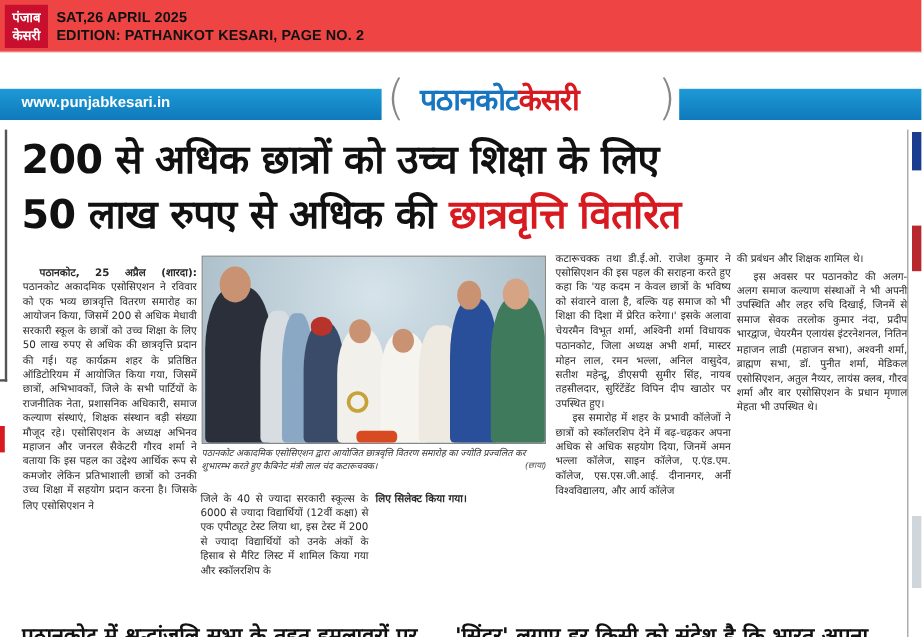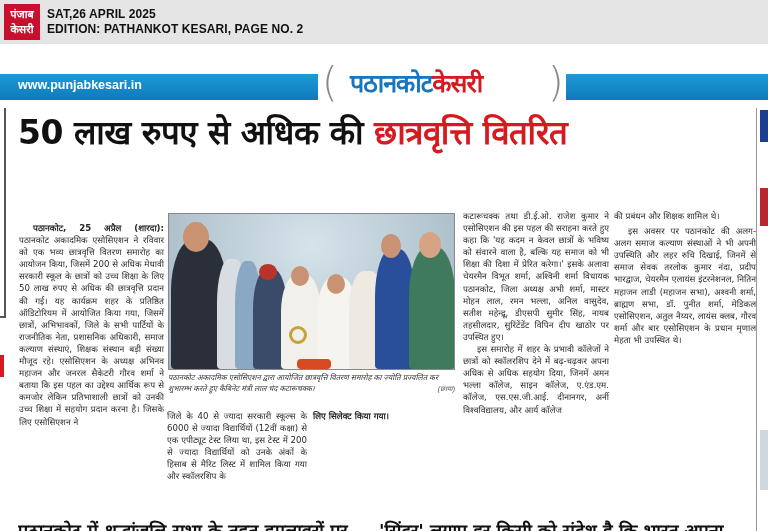--- a/index.html
+++ b/index.html
@@ -1,20 +1,20 @@
 <!DOCTYPE html>
 <html><head>
 <meta charset="utf-8">
 <style>
   * { box-sizing: border-box; margin: 0; padding: 0; }
   html, body { width: 768px; height: 531px; overflow: hidden; background: #ffffff; }
   body { font-family: "DejaVu Sans", sans-serif; position: relative; color: #222; }
 
   
-  .topbar { position: absolute; left: 0; top: 0; width: 768px; height: 44px; background: #e5e5e5; border-bottom: 1px solid #e4e4e4; }
+  .topbar { position: absolute; left: 0; top: 0; width: 768px; height: 44px; background: #ef4444; border-bottom: 1px solid #e4e4e4; }
   .logo { position: absolute; left: 4px; top: 4px; width: 36px; height: 36px; background: #c8102e; color: #fff; font-weight: bold; font-size: 11px; line-height: 15px; text-align: center; padding-top: 3px; font-family: "DejaVu Sans", sans-serif; }
   .logo span { display: block; }
   .edition { position: absolute; left: 47px; top: 7px; font-family: "Liberation Sans", sans-serif; font-size: 12px; font-weight: bold; color: #111; line-height: 15px; letter-spacing: 0.1px; }
 
   
   .paper { position: absolute; left: 0; top: 44px; width: 768px; height: 487px; background: #fff; }
 
   
   .band { position: absolute; left: 0; top: 74px; width: 768px; height: 26px; background: linear-gradient(#1e9ad6, #0e79bc); }
   .band-url { position: absolute; left: 18px; top: 78px; color: #fff; font-family: "Liberation Sans", sans-serif; font-weight: bold; font-size: 12.5px; }
@@ -89,20 +89,21 @@
 </div>
 
 <div class="left-strip"></div>
 <div class="left-red"></div>
 <div class="right-rule"></div>
 <div class="right-blue"></div>
 <div class="right-thumb"></div>
 <div class="right-thumb2"></div>
 
 <h1 class="headline">
+  <span class="l1">200 से अधिक छात्रों को उच्च शिक्षा के लिए</span>
   <span class="l2"><span>50 लाख रुपए से अधिक की </span><span class="hl">छात्रवृत्ति वितरित</span></span>
 </h1>
 
 <div class="col c1">
   <p class="ind"><b>पठानकोट, 25 अप्रैल (शारदा):</b> <span>पठानकोट अकादमिक एसोसिएशन ने रविवार को एक भव्य छात्रवृत्ति वितरण समारोह का आयोजन किया, जिसमें 200 से अधिक मेधावी सरकारी स्कूल के छात्रों को उच्च शिक्षा के लिए 50 लाख रुपए से अधिक की छात्रवृत्ति प्रदान की गई। यह कार्यक्रम शहर के प्रतिष्ठित ऑडिटोरियम में आयोजित किया गया, जिसमें छात्रों, अभिभावकों, जिले के सभी पार्टियों के राजनीतिक नेता, प्रशासनिक अधिकारी, समाज कल्याण संस्थाएं, शिक्षक संस्थान बड़ी संख्या मौजूद रहे। एसोसिएशन के अध्यक्ष अभिनव महाजन और जनरल सैकेटरी गौरव शर्मा ने बताया कि इस पहल का उद्देश्य आर्थिक रूप से कमजोर लेकिन प्रतिभाशाली छात्रों को उनकी उच्च शिक्षा में सहयोग प्रदान करना है। जिसके लिए एसोसिएशन ने</span></p>
 </div>
 
 <div class="photo">
   <div class="person" style="left:2px;width:56px;height:130px;background:#2b2f3a;"></div>
   <div class="head" style="left:14px;top:8px;width:26px;height:30px;"></div>

